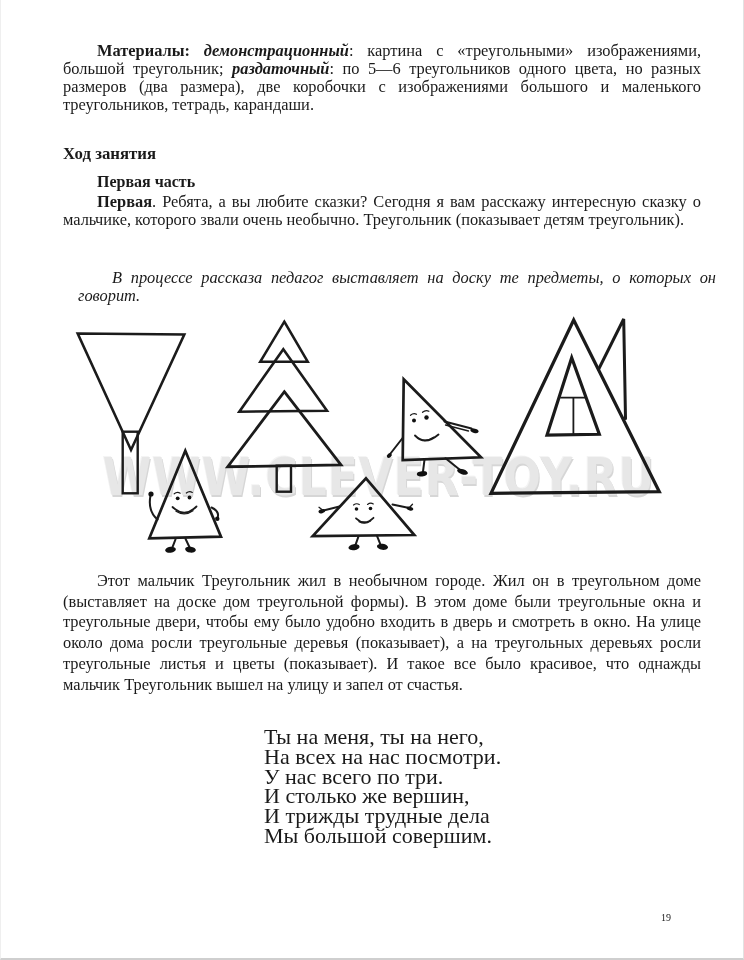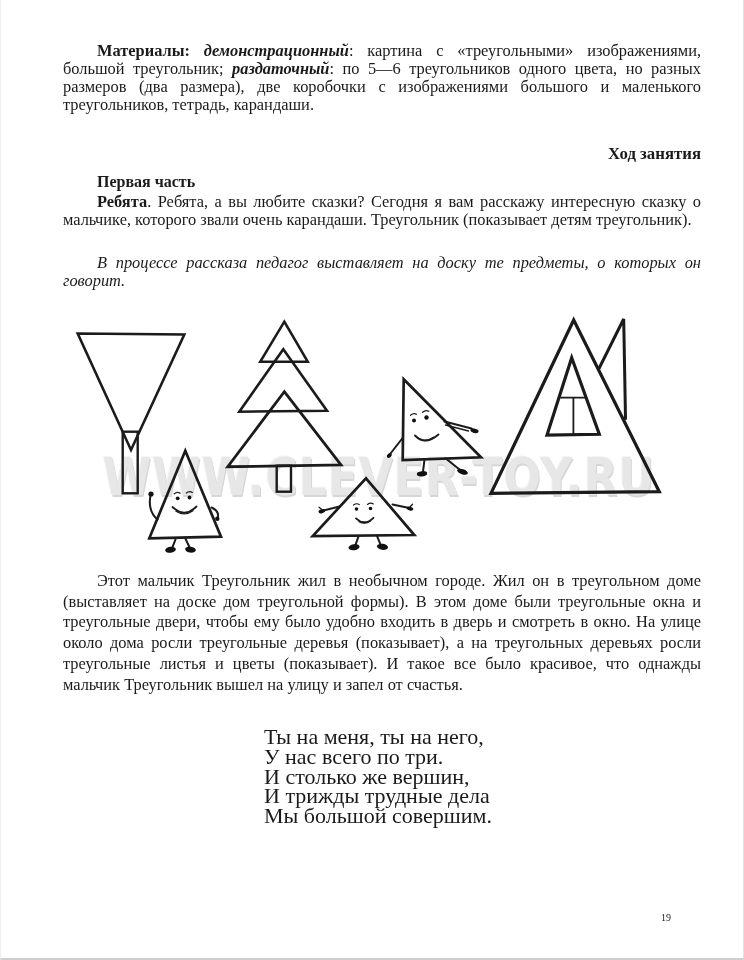--- a/index.html
+++ b/index.html
@@ -12,21 +12,21 @@
     overflow:hidden;
     border-right:1px solid #e2e2e2;
     border-left:1px solid #efefef;
     border-bottom:2px solid #cfcfcf;
     box-sizing:border-box;
   }
   .tblock{position:absolute;left:62px;width:638px;font-size:16.4px;line-height:18px;text-align:justify;}
   .indent{text-indent:34px;}
   .b{font-weight:bold;}
   .i{font-style:italic;}
-  .heading{position:absolute;left:62px;width:638px;text-align:right;font-weight:bold;font-size:16.8px;}
+  .heading{position:absolute;left:62px;width:638px;text-align:left;font-weight:bold;font-size:16.8px;}
   .subheading{position:absolute;left:96px;font-weight:bold;font-size:16px;}
   .story{line-height:20.7px;}
   .poem{position:absolute;left:263px;top:727px;font-size:22px;line-height:19.8px;}
   .pagenum{position:absolute;left:660px;top:912px;font-size:10px;}
   .watermark{
     position:absolute;left:70px;top:451px;width:616px;
     font-family:"DejaVu Sans", sans-serif;
     font-weight:bold;font-size:44px;letter-spacing:1px;
     color:#e7e7e7;text-align:center;white-space:nowrap;
     text-shadow:1px 2px 0 #d6d6d6, -1px -1px 0 #f4f4f4;
@@ -41,23 +41,23 @@
 <body>
 
 <div class="page">
 
   <p class="tblock indent" style="top:42px;margin:0;"><span class="b">Материалы: </span><span class="b i">демонстрационный</span><span>: картина с «треугольными» изображениями, большой треугольник; </span><span class="b i">раздаточный</span><span>: по 5—6 треугольников одного цвета, но разных размеров (два размера), две коробочки с изображениями большого и маленького треугольников, тетрадь, карандаши.</span></p>
 
   <div class="heading" style="top:144px;">Ход занятия</div>
 
   <div class="subheading" style="top:173px;">Первая часть</div>
 
-  <p class="tblock indent" style="top:193px;margin:0;"><span class="b">Ребята</span><span>. Ребята, а вы любите сказки? Сегодня я вам расскажу интересную сказку о мальчике, которого звали очень карандаши. Треугольник (показывает детям треугольник).</span></p>
+  <p class="tblock indent" style="top:193px;margin:0;"><span class="b">Первая</span><span>. Ребята, а вы любите сказки? Сегодня я вам расскажу интересную сказку о мальчике, которого звали очень необычно. Треугольник (показывает детям треугольник).</span></p>
 
-  <p class="tblock indent i" style="top:254px;margin:0;">В процессе рассказа педагог выставляет на доску те предметы, о которых он говорит.</p>
+  <p class="tblock indent i" style="top:254px;margin:15px;">В процессе рассказа педагог выставляет на доску те предметы, о которых он говорит.</p>
 
   <div class="watermark">WWW.CLEVER-TOY.RU</div>
 
   <svg class="illu" width="640" height="265" viewBox="0 0 640 265">
 
     <g>
       <path d="M16.7 28.5 L123.3 29.5 L70 145 Z" stroke-width="2.6"></path>
       <rect x="61.7" y="126.7" width="15" height="61.6" stroke-width="2.4"></rect>
     </g>
 
@@ -131,20 +131,21 @@
       <path d="M510.7 52.7 L538.3 129.3 L486 130 Z" stroke-width="3.2"></path>
       <path d="M500 92.7 L523.3 92.7" stroke-width="1.8"></path>
       <path d="M512.4 93 L512.4 129" stroke-width="1.8"></path>
     </g>
   </svg>
 
   <p class="tblock indent story" style="top:571px;margin:0;">Этот мальчик Треугольник жил в необычном городе. Жил он в треугольном доме (выставляет на доске дом треугольной формы). В этом доме были треугольные окна и треугольные двери, чтобы ему было удобно входить в дверь и смотреть в окно. На улице около дома росли треугольные деревья (показывает), а на треугольных деревьях росли треугольные листья и цветы (показывает). И такое все было красивое, что однажды мальчик Треугольник вышел на улицу и запел от счастья.</p>
 
   <div class="poem">
       <div>Ты на меня, ты на него,</div>
+      <div>На всех на нас посмотри.</div>
       <div>У нас всего по три.</div>
       <div>И столько же вершин,</div>
       <div>И трижды трудные дела</div>
       <div>Мы большой совершим.</div>
     </div>
 
   <div class="pagenum">19</div>
 
 </div>
 

